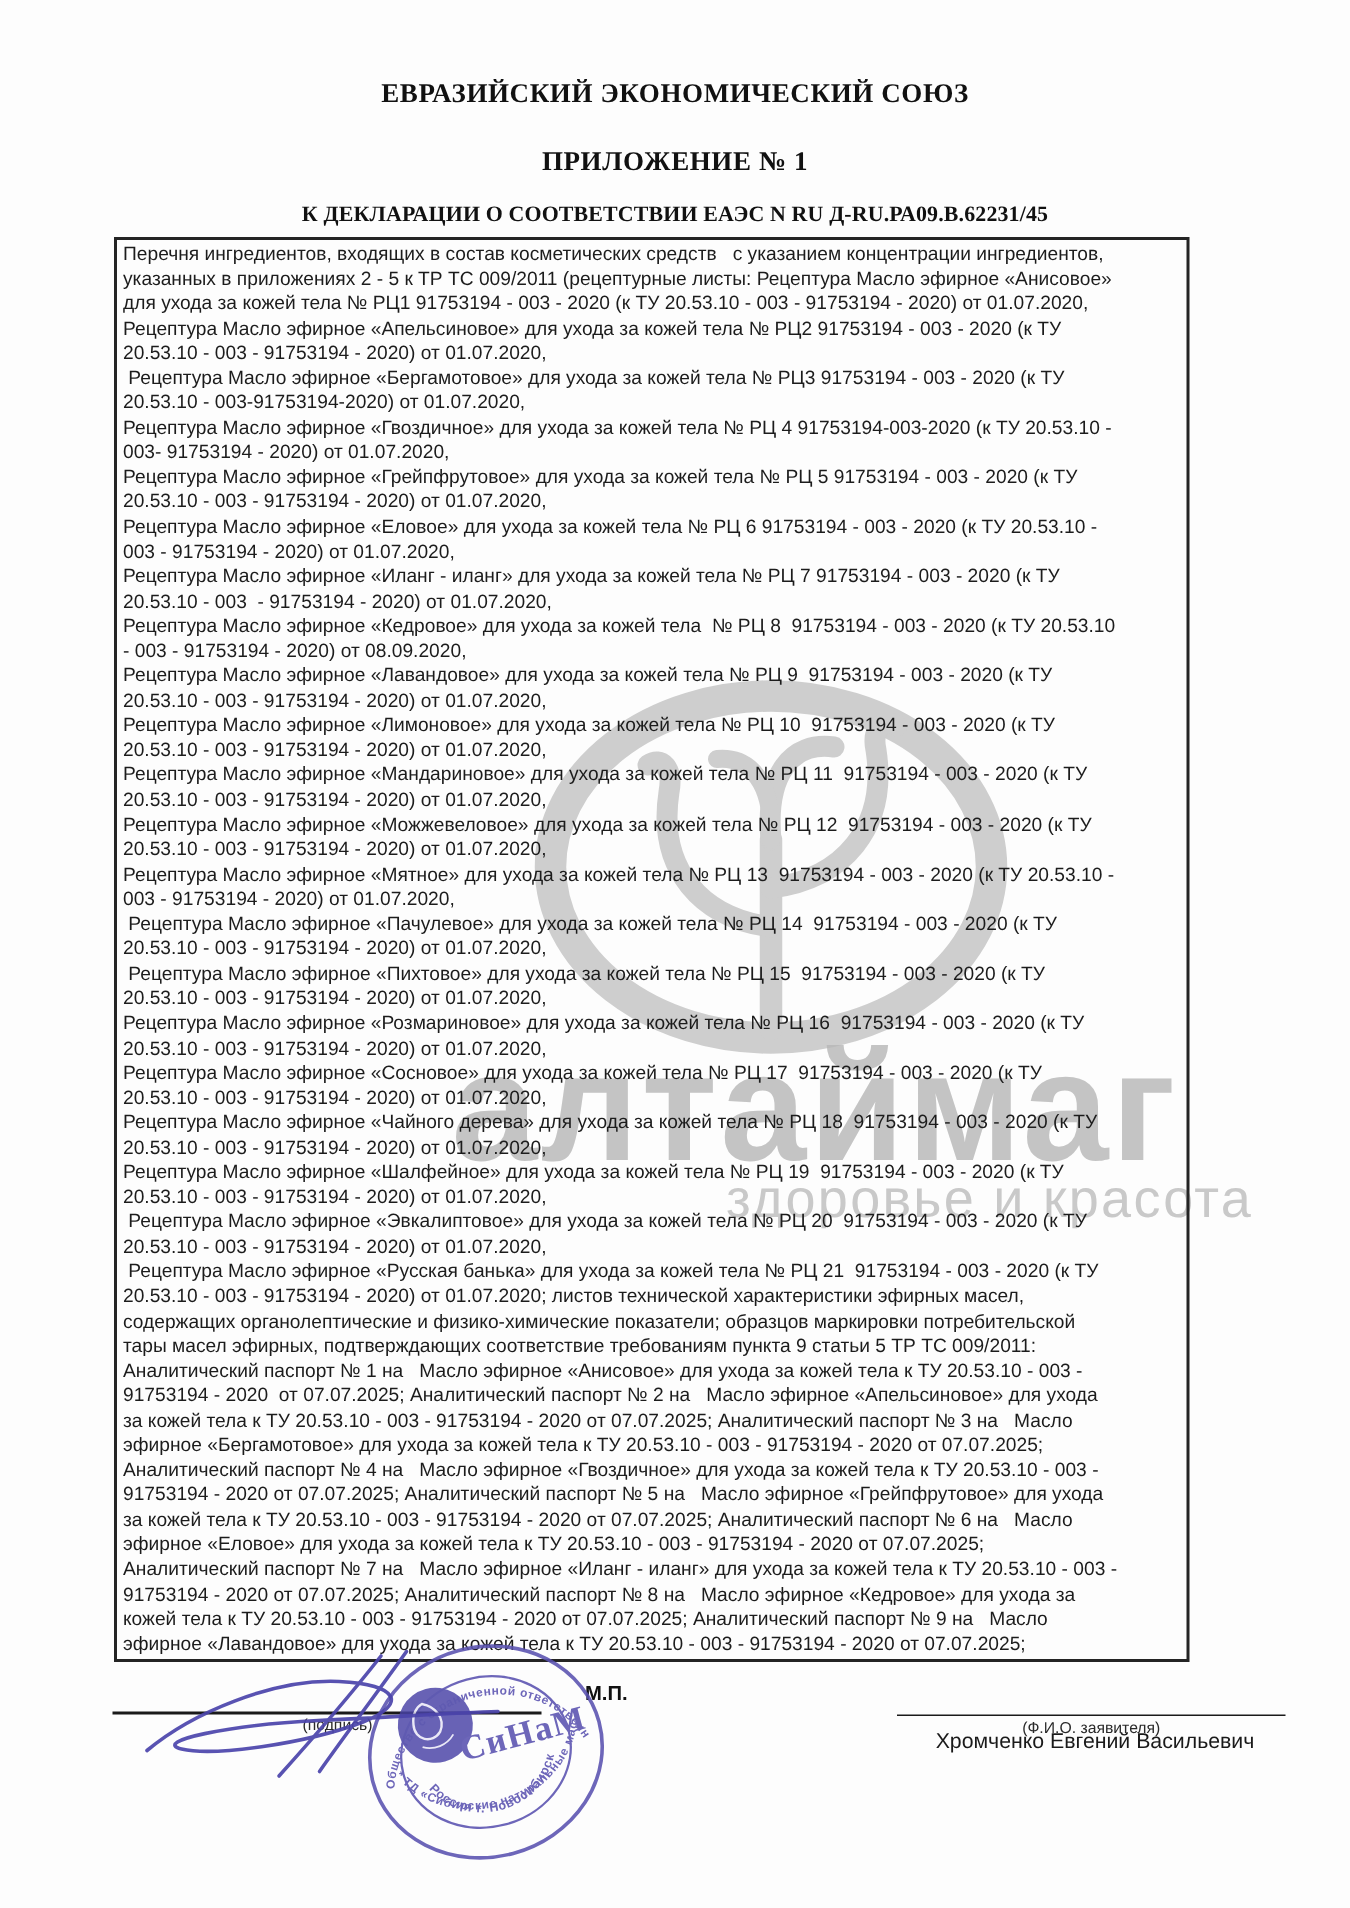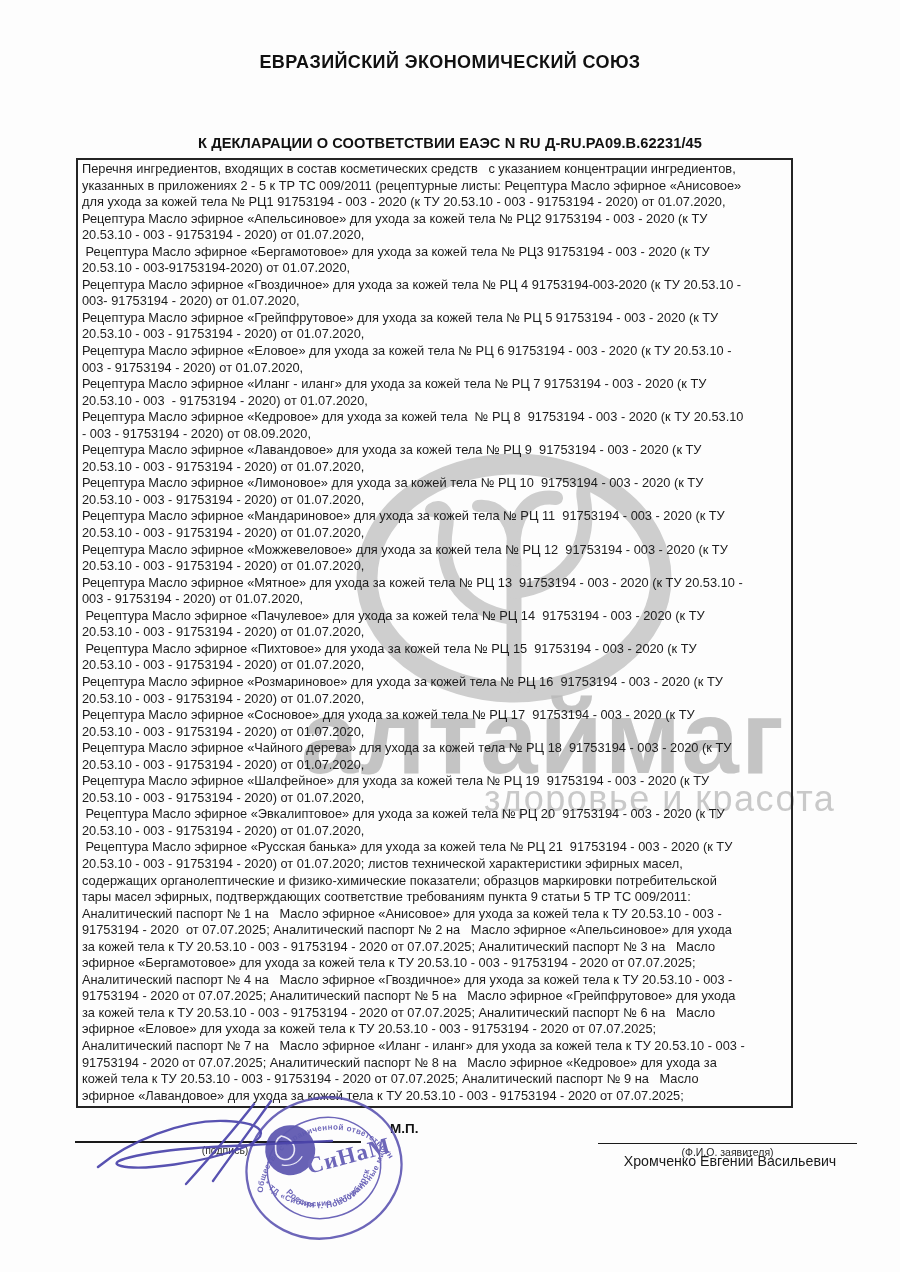--- a/index.html
+++ b/index.html
@@ -4,21 +4,21 @@
 <style>
   html,body{margin:0;padding:0;background:#e8e8e8;}
   .page{
     position:relative;
     width:900px;height:1272px;
     background:#fdfdfd;
     overflow:hidden;
     font-family:"Liberation Sans", sans-serif;
     color:#1b1b1b;
   }
-  .hd{position:absolute;left:0;width:900px;text-align:center;font-weight:bold;color:#111;}
+  .hd{position:absolute;left:0;width:900px;text-align:center;font-weight:bold;color:#111;font-family:Liberation Serif, serif;}
   .hd1{top:52px;font-size:18px;letter-spacing:.4px;}
   .hd2{top:97px;font-size:18px;letter-spacing:.4px;}
   .hd3{top:135px;font-size:14.6px;letter-spacing:.1px;}
   .content-box{
     position:absolute;left:76px;top:158px;
     width:717px;height:950px;
     border:2px solid #242424;
     box-sizing:border-box;
     overflow:hidden;
     background:transparent;
@@ -49,20 +49,21 @@
       <path d="M514,618 C468,612 438,580 446,528 C449,512 441,504 432,510" stroke-width="14"></path>
       <path d="M514,592 C562,586 592,552 584,500 C581,486 589,478 598,484" stroke-width="14"></path>
       <path d="M514,560 C510,516 528,494 556,498" stroke-width="14"></path>
       <path d="M514,560 C516,522 500,504 478,506" stroke-width="12"></path>
     </g>
     <text x="301" y="773" font-family="Liberation Sans, sans-serif" font-weight="bold" font-size="103" letter-spacing="2" fill="#b7b7b7" opacity="0.8">алтаймаг</text>
     <text x="484" y="811" font-family="Liberation Sans, sans-serif" font-size="36" letter-spacing="1.5" fill="#c0c0c0" opacity="0.85">здоровье и красота</text>
   </svg>
 
   <div class="hd hd1">ЕВРАЗИЙСКИЙ ЭКОНОМИЧЕСКИЙ СОЮЗ</div>
+  <div class="hd hd2">ПРИЛОЖЕНИЕ № 1</div>
   <div class="hd hd3">К ДЕКЛАРАЦИИ О СООТВЕТСТВИИ ЕАЭС N RU Д-RU.РА09.В.62231/45</div>
 
   <div class="content-box">
     <div class="body-text">Перечня ингредиентов, входящих в состав косметических средств   с указанием концентрации ингредиентов,
 указанных в приложениях 2 - 5 к ТР ТС 009/2011 (рецептурные листы: Рецептура Масло эфирное «Анисовое»
 для ухода за кожей тела № РЦ1 91753194 - 003 - 2020 (к ТУ 20.53.10 - 003 - 91753194 - 2020) от 01.07.2020,
 Рецептура Масло эфирное «Апельсиновое» для ухода за кожей тела № РЦ2 91753194 - 003 - 2020 (к ТУ
 20.53.10 - 003 - 91753194 - 2020) от 01.07.2020,
  Рецептура Масло эфирное «Бергамотовое» для ухода за кожей тела № РЦ3 91753194 - 003 - 2020 (к ТУ
 20.53.10 - 003-91753194-2020) от 01.07.2020,

